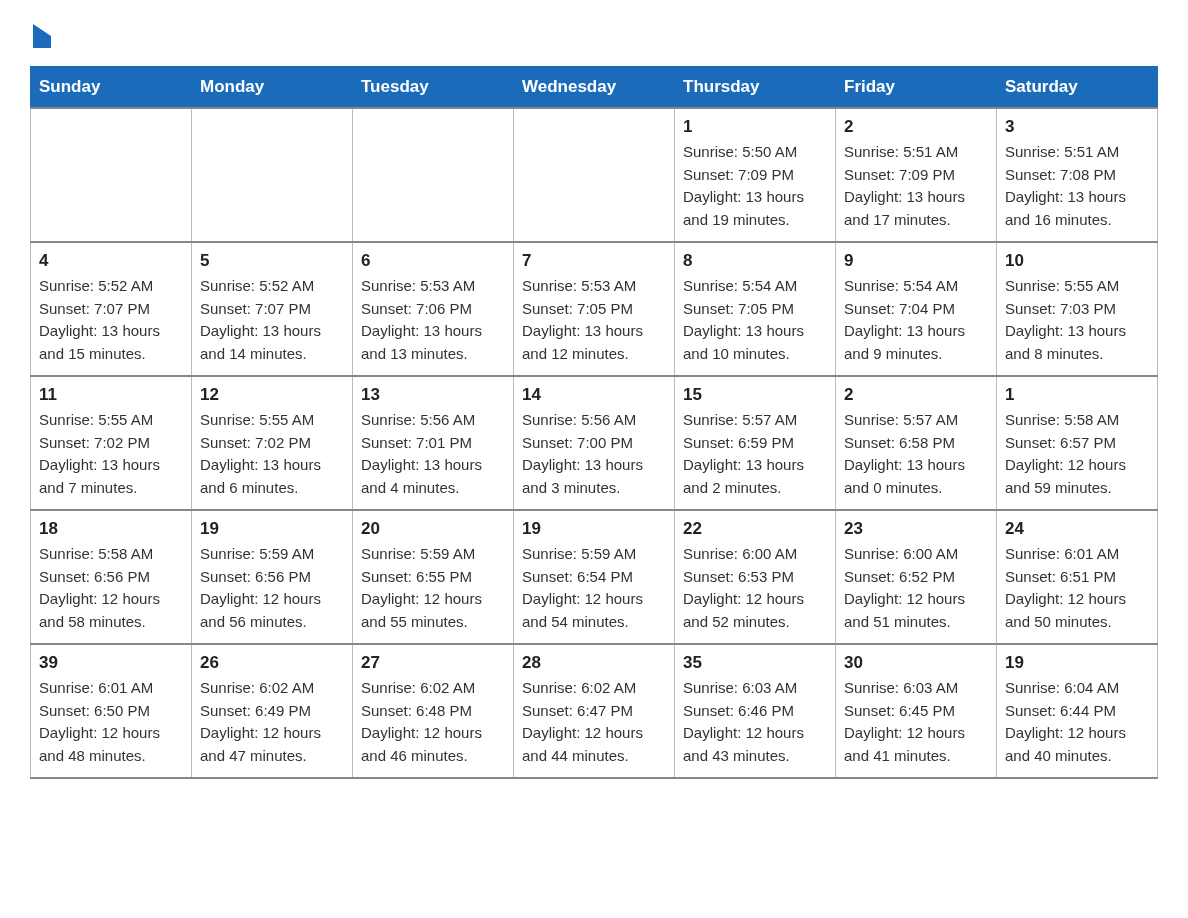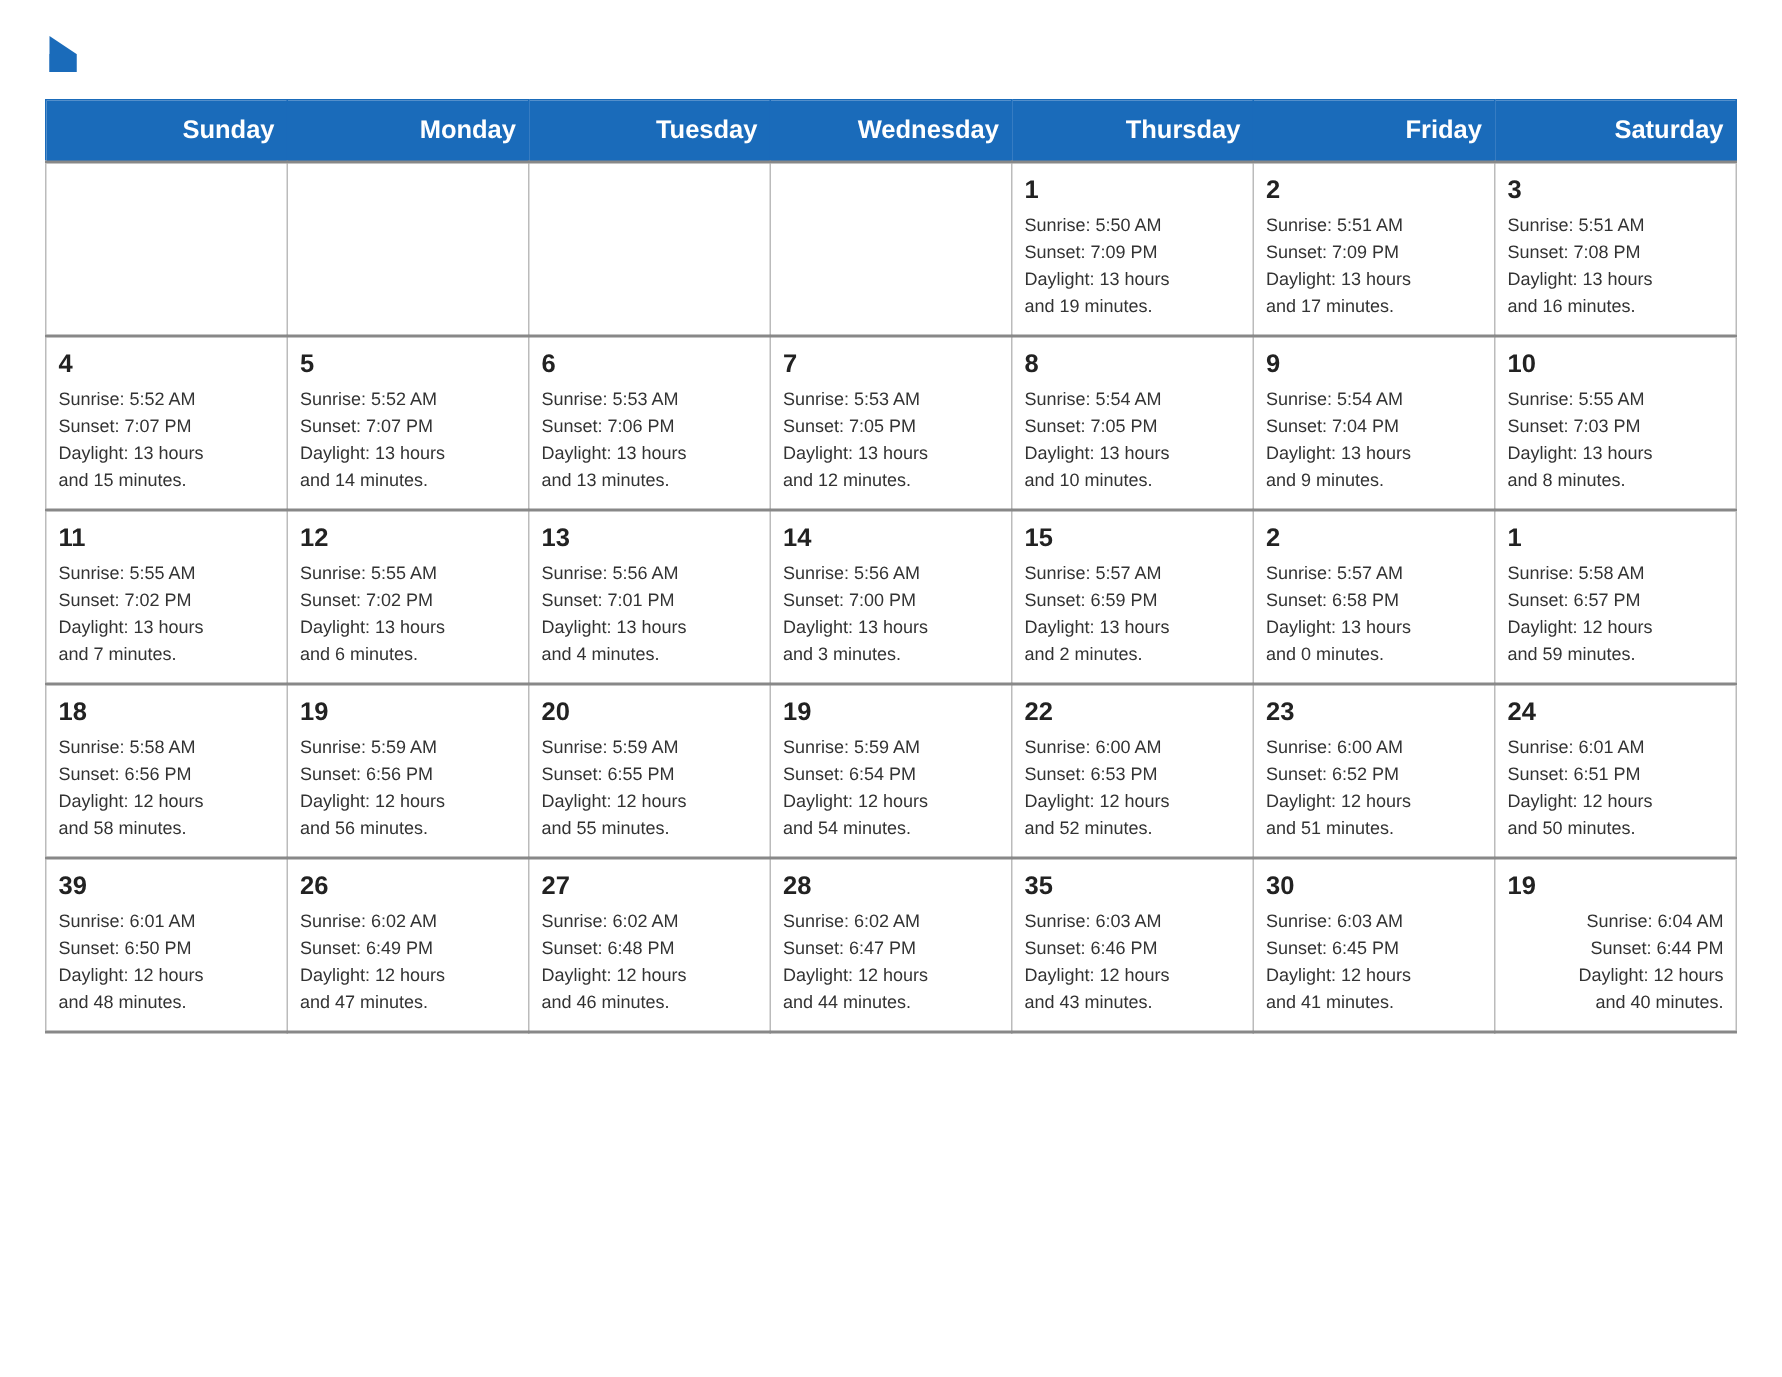--- a/index.html
+++ b/index.html
@@ -53,41 +53,41 @@
       width: 100%;
       border-collapse: collapse;
       border: 1px solid #999;
     }
     .calendar th {
       background-color: #1a6bba;
       color: #fff;
       font-size: 17px;
       font-weight: bold;
       padding: 10px 8px;
-      text-align: right;
+      text-align: left;
       border: 1px solid #1a6bba;
     }
     .calendar td {
       vertical-align: top;
       padding: 8px 8px 10px 8px;
       border: 1px solid #bbb;
       width: 14.28%;
       min-height: 100px;
       font-size: 13px;
       color: #333;
     }
     .day-number {
       font-size: 17px;
       font-weight: bold;
       color: #222;
       display: block;
       margin-bottom: 4px;
     }
     .day-info {
-      font-size: 12px;
+      font-size: 15px;
       color: #333;
       line-height: 1.5;
     }
     .calendar tr {
       border-bottom: 2px solid #888;
     }
     .empty-cell {
       background: #fff;
     }
   </style>
@@ -339,20 +339,20 @@
         </td>
         <td>
           <span class="day-number">30</span>
           <div class="day-info" style="white-space: pre-line;">Sunrise: 6:03 AM
 Sunset: 6:45 PM
 Daylight: 12 hours
 and 41 minutes.</div>
         </td>
         <td>
           <span class="day-number">19</span>
-          <div class="day-info" style="white-space: pre-line; text-align: right;">Sunrise: 6:04 AM
+          <div class="day-info" style="white-space: pre-line;">Sunrise: 6:04 AM
 Sunset: 6:44 PM
 Daylight: 12 hours
 and 40 minutes.</div>
         </td>
       </tr>
     </tbody>
 </table>
 
 </body></html>

